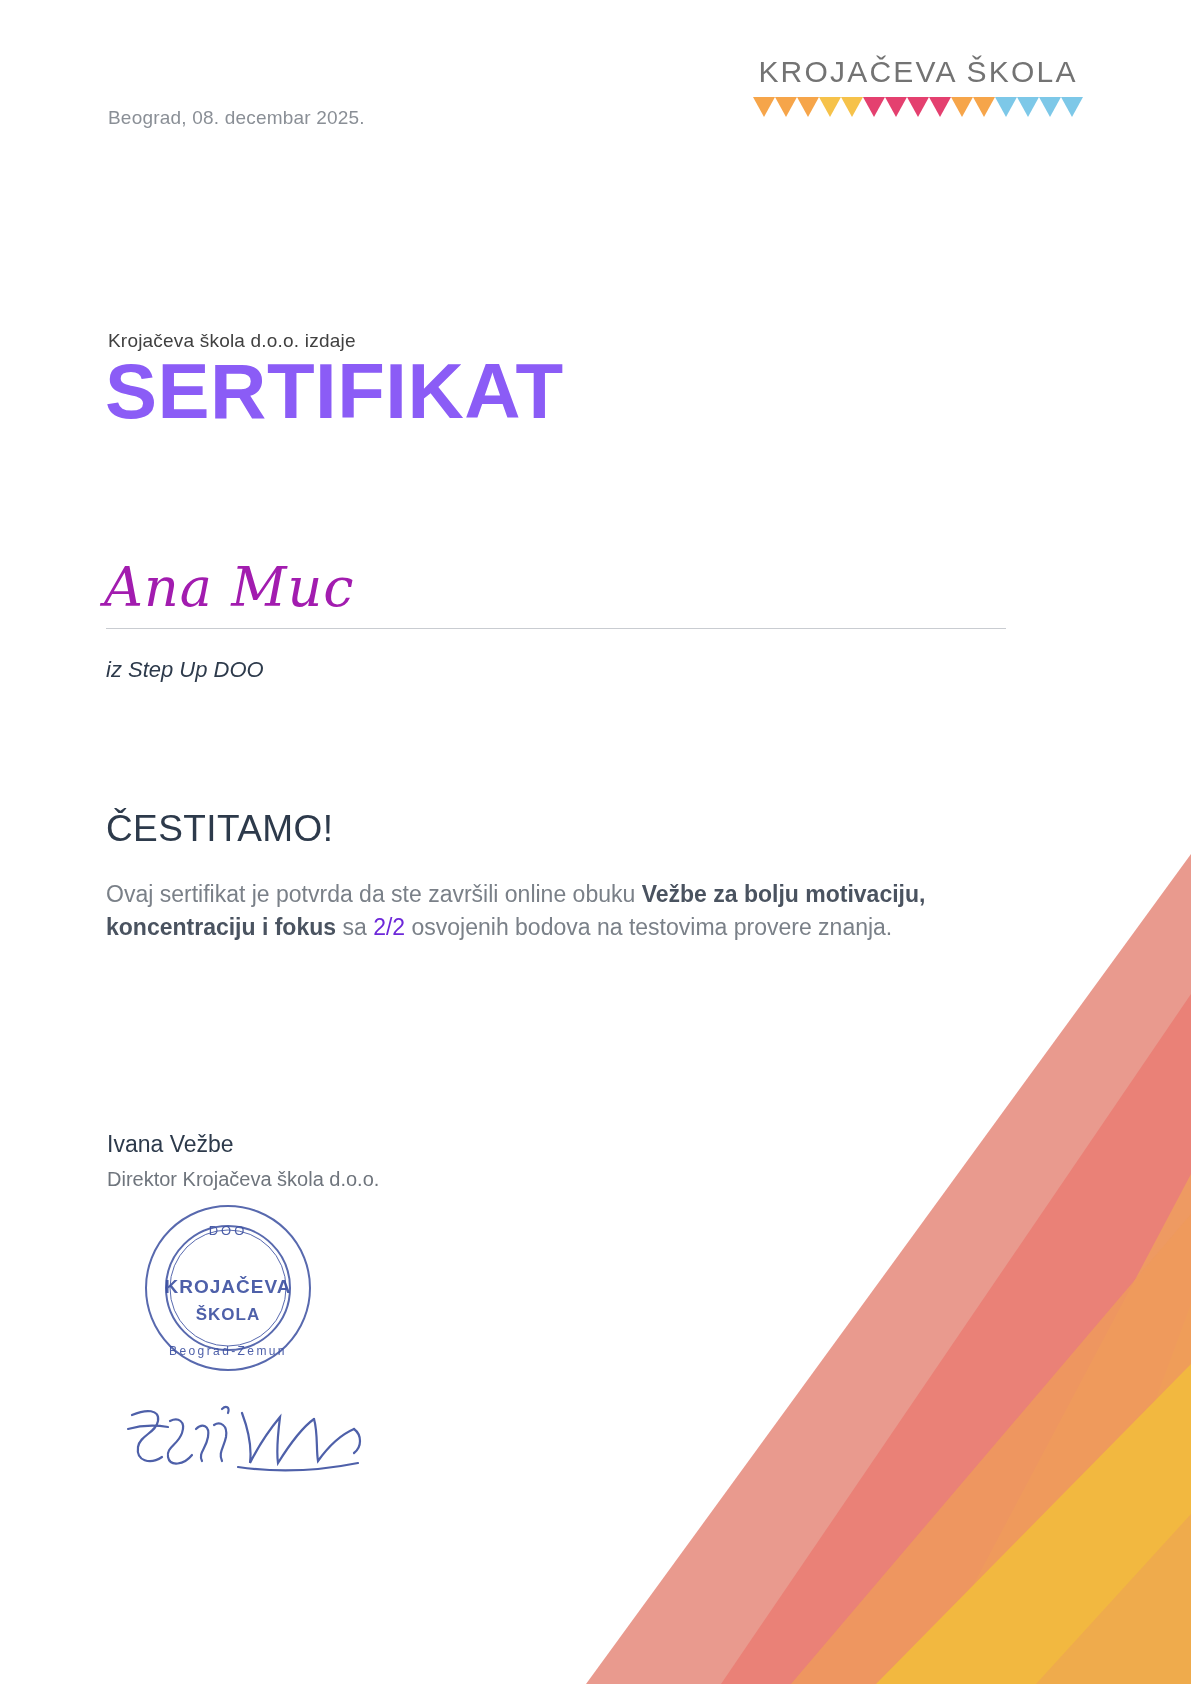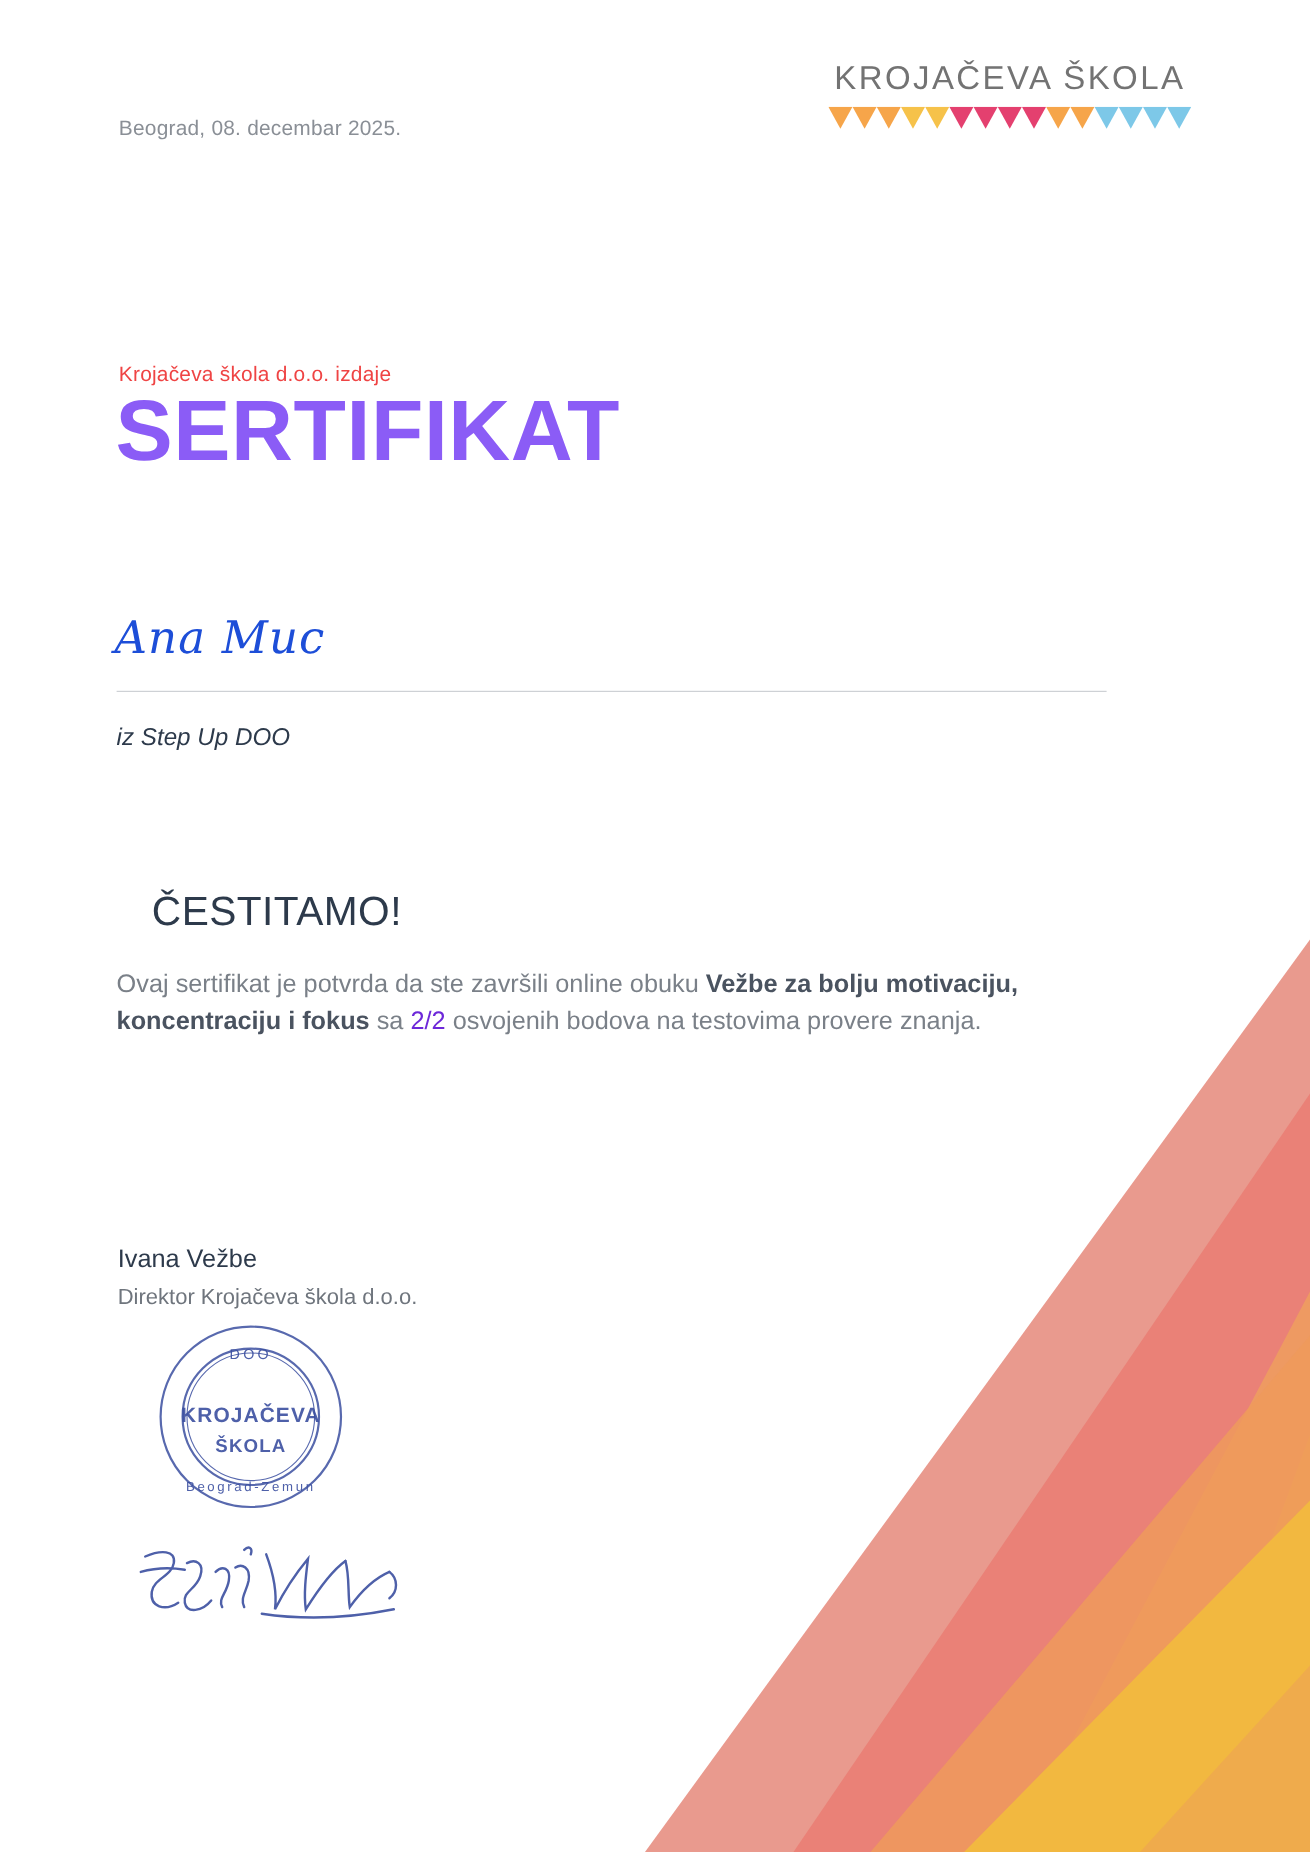--- a/index.html
+++ b/index.html
@@ -57,43 +57,43 @@
     height: 22px;
     width: 100%;
   }
 
   
   .issuer {
     position: absolute;
     left: 108px;
     top: 330px;
     font-size: 19px;
-    color: #ef4444;
+    color: #404040;
     letter-spacing: 0.2px;
   }
   .cert-title {
     position: absolute;
     left: 105px;
     top: 352px;
     font-size: 78px;
     font-weight: bold;
     color: #8b5cf6;
     letter-spacing: 0.5px;
     line-height: 1;
   }
 
   
   .recipient-name {
     position: absolute;
     left: 104px;
     top: 556px;
     font-family: "DejaVu Serif", serif;
     font-style: italic;
-    font-size: 41px;
-    color: #1d4ed8;
+    font-size: 54px;
+    color: #a21caf;
     letter-spacing: 1px;
   }
   .recipient-rule {
     position: absolute;
     left: 106px;
     top: 628px;
     width: 900px;
     height: 1px;
     background: #c9ccd1;
   }
@@ -107,21 +107,20 @@
   }
 
   
   .congrats {
     position: absolute;
     left: 106px;
     top: 808px;
     font-size: 37px;
     color: #2d3a4b;
     letter-spacing: 0.4px;
-    margin-left: 32px;
   }
   .body-text {
     position: absolute;
     left: 106px;
     top: 878px;
     width: 900px;
     font-size: 23px;
     line-height: 1.42;
     color: #7a8088;
   }

